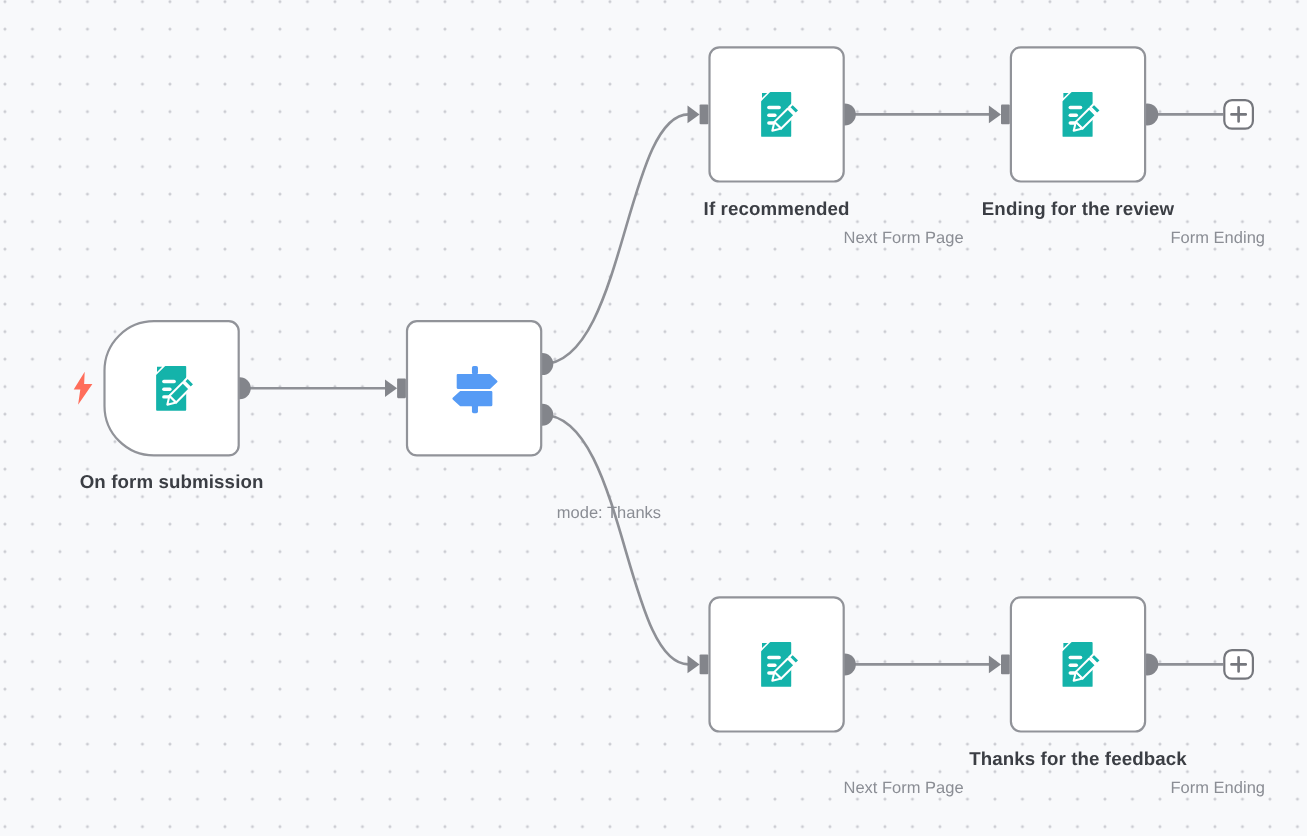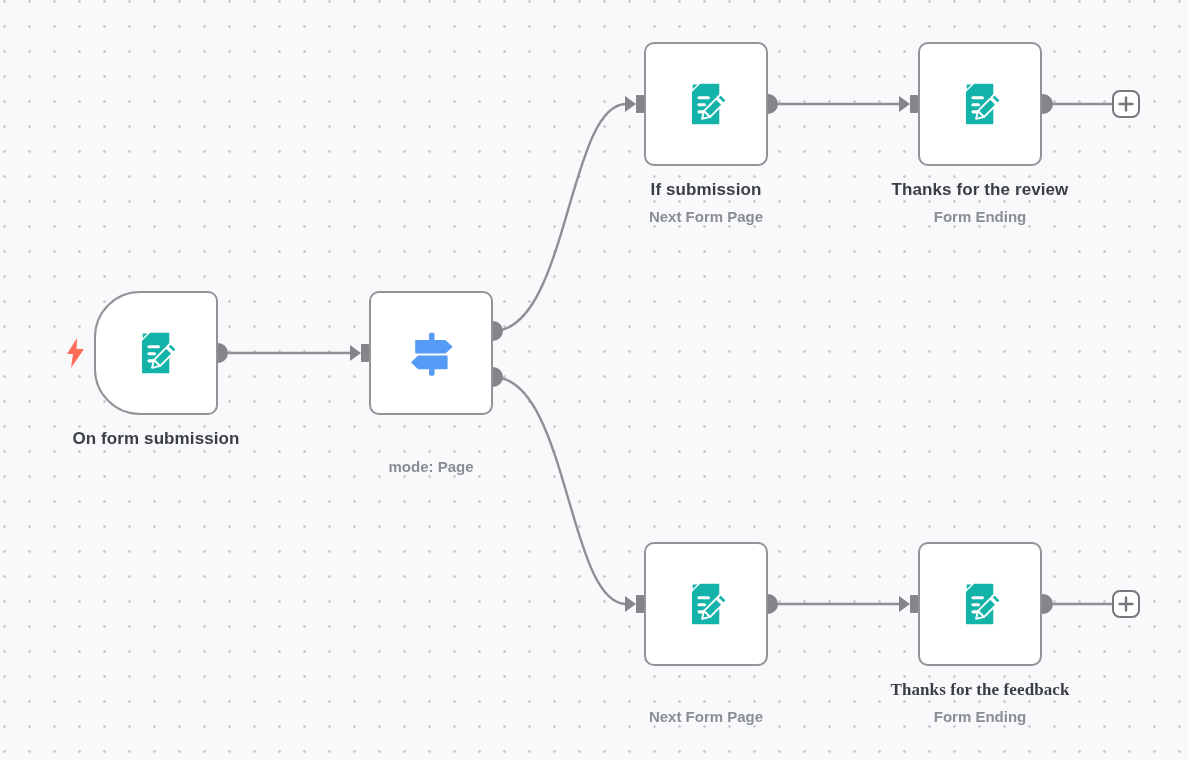--- a/index.html
+++ b/index.html
@@ -54,36 +54,36 @@
     text-align: center;
     font-size: 17px;
     font-weight: 700;
     color: #3b3e44;
     letter-spacing: 0.1px;
     pointer-events: none;
   }
   .node-subtitle {
     position: absolute;
     width: 340px;
-    text-align: center;
+    text-align: right;
     font-size: 15px;
-    font-weight: 700;
+    font-weight: 400;
     color: #8a8d94;
     pointer-events: none;
   }
   #label-trigger            { left: -14px; top: 429px; }
   #label-switch             { left: 261px; top: 429px; }
   #subtitle-switch          { left: 261px; top: 458px; }
   #label-if-recommended     { left: 536px; top: 180px; }
   #subtitle-if-recommended  { left: 536px; top: 208px; }
   #label-thanks-review      { left: 810px; top: 180px; }
   #subtitle-thanks-review   { left: 810px; top: 208px; }
   #label-if-not-recommended    { left: 536px; top: 680px; }
   #subtitle-if-not-recommended { left: 536px; top: 708px; }
-  #label-thanks-feedback    { left: 810px; top: 680px; font-family: Liberation Serif, serif; }
+  #label-thanks-feedback    { left: 810px; top: 680px; }
   #subtitle-thanks-feedback { left: 810px; top: 708px; }
 
   .bolt {
     position: absolute;
     left: 65px; top: 338px;
     width: 22px; height: 30px;
   }
 
   .plus-btn {
     position: absolute;
@@ -220,24 +220,24 @@
       <rect x="21" y="22" width="16" height="4" rx="2" fill="#ffffff"></rect>
       <rect x="21" y="31" width="11" height="4" rx="2" fill="#ffffff"></rect>
       <rect x="21" y="40" width="9" height="4" rx="2" fill="#ffffff"></rect>
       <path d="M27 51 L29.5 40.7 L37.3 48.5 Z" fill="#14b3aa" stroke="#ffffff" stroke-width="2.4" stroke-linejoin="round"></path>
       <path d="M29.5 40.7 L45.1 25.1 L52.9 32.9 L37.3 48.5 Z" fill="#14b3aa" stroke="#ffffff" stroke-width="2.4" stroke-linejoin="round"></path>
       <path d="M46.5 23.7 L50.7 19.5 L58.5 27.3 L54.3 31.5 Z" fill="#14b3aa" stroke="#ffffff" stroke-width="2.4" stroke-linejoin="round"></path>
     </svg>
   </div>
 
   <div class="node-label" id="label-trigger">On form submission</div>
-  <div class="node-subtitle" id="subtitle-switch">mode: Page</div>
-  <div class="node-label" id="label-if-recommended">If submission</div>
+  <div class="node-subtitle" id="subtitle-switch">mode: Thanks</div>
+  <div class="node-label" id="label-if-recommended">If recommended</div>
   <div class="node-subtitle" id="subtitle-if-recommended">Next Form Page</div>
-  <div class="node-label" id="label-thanks-review">Thanks for the review</div>
+  <div class="node-label" id="label-thanks-review">Ending for the review</div>
   <div class="node-subtitle" id="subtitle-thanks-review">Form Ending</div>
   <div class="node-subtitle" id="subtitle-if-not-recommended">Next Form Page</div>
   <div class="node-label" id="label-thanks-feedback">Thanks for the feedback</div>
   <div class="node-subtitle" id="subtitle-thanks-feedback">Form Ending</div>
 
   <button class="plus-btn" id="plus-top">
     <svg width="22" height="22" viewBox="0 0 22 22" xmlns="http://www.w3.org/2000/svg">
       <path d="M11 4.5 V17.5 M4.5 11 H17.5" stroke="#75777d" stroke-width="2.4" stroke-linecap="round" fill="none"></path>
     </svg>
   </button>

